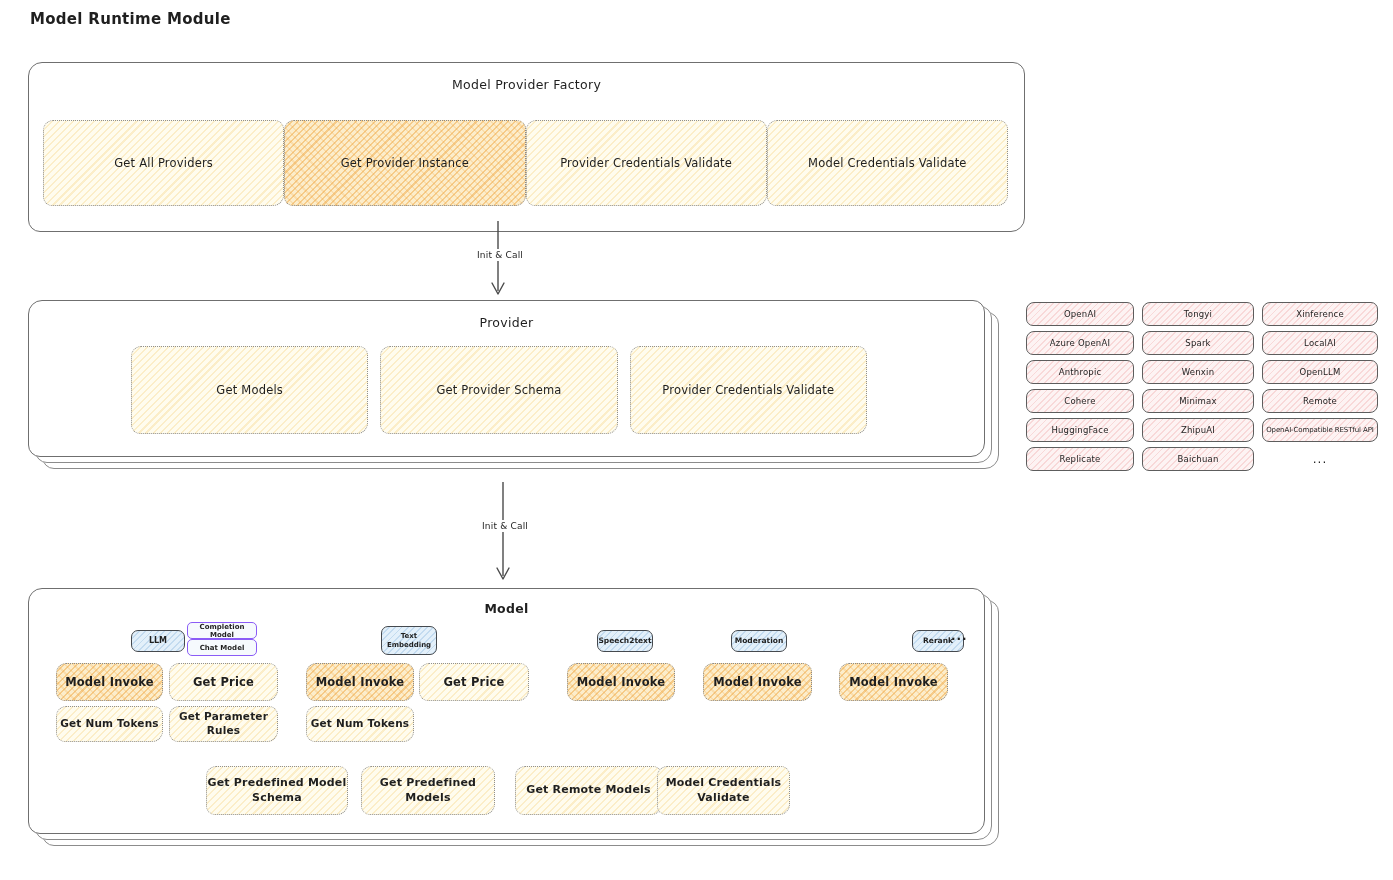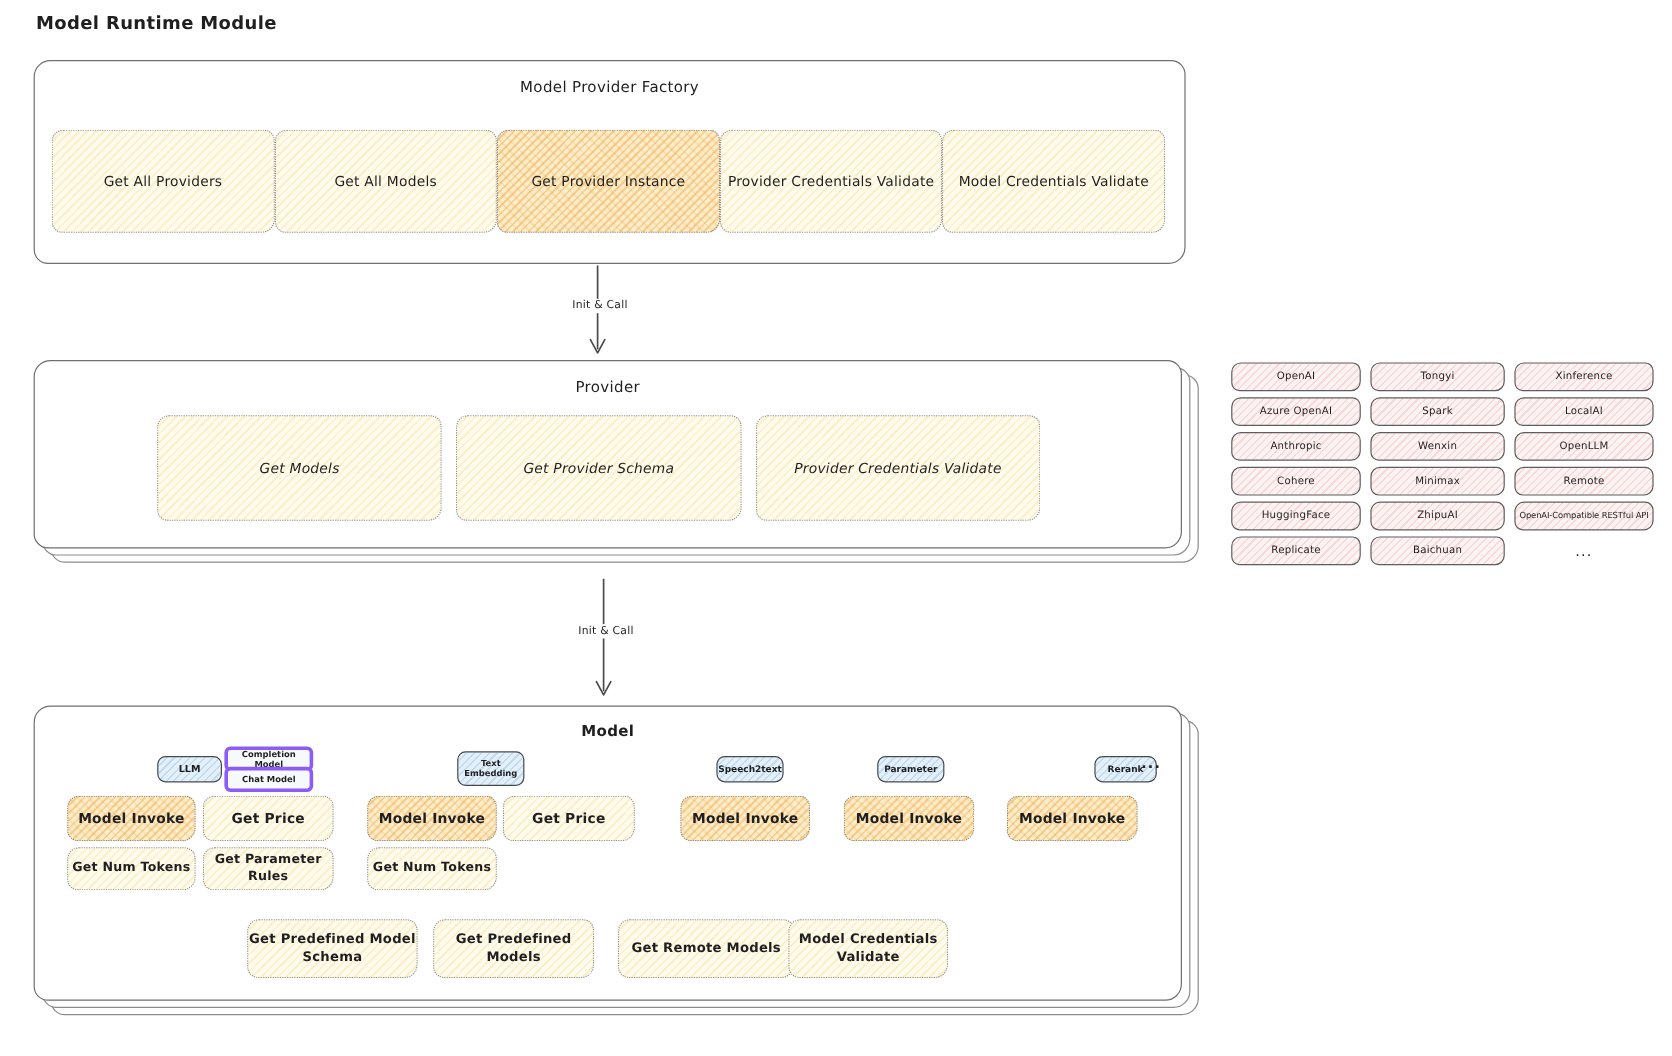--- a/index.html
+++ b/index.html
@@ -22,21 +22,21 @@
     border:1.4px dotted #909090;}
   .box-orange{background-color:#fcedcb;
     background-image:repeating-linear-gradient(135deg,rgba(240,166,65,.48) 0px,rgba(240,166,65,.48) 1.5px,transparent 1.5px,transparent 4.5px),
                      repeating-linear-gradient(45deg,rgba(240,166,65,.22) 0px,rgba(240,166,65,.22) 1.5px,transparent 1.5px,transparent 6px);
     border:1.4px dotted #8a8a8a;}
 
   .factory-row{position:absolute;left:14px;right:16px;top:57px;height:86px;display:flex;}
   .factory-row .node{flex:1;font-size:11.5px;}
 
   .provider-row{position:absolute;left:102px;top:45px;width:736px;height:88px;display:flex;gap:12px;}
-  .provider-row .node{flex:1;font-size:11.5px;font-style:italic;}
+  .provider-row .node{flex:1;font-size:11.5px;}
 
   
   .arrow svg{display:block;}
   .arrow-label{position:absolute;text-align:center;font-size:9px;background:#fff;padding:1px 2px;letter-spacing:.2px;}
 
   
   .chip-grid{position:absolute;left:1026px;top:302px;display:grid;
              grid-template-columns:108px 112px 116px;grid-auto-rows:24px;column-gap:8px;row-gap:5px;}
   .chip-pink{display:flex;align-items:center;justify-content:center;text-align:center;
     font-size:8.5px;letter-spacing:.2px;border:1.3px solid #5d5d5d;border-radius:8px 7px 8px 7px;
@@ -44,39 +44,38 @@
     background-image:repeating-linear-gradient(135deg,rgba(235,140,140,.26) 0px,rgba(235,140,140,.26) 1.3px,transparent 1.3px,transparent 4.5px);}
   .chip-pink.long{font-size:7px;letter-spacing:-.1px;}
   .chip-more{display:flex;align-items:center;justify-content:center;font-size:12px;letter-spacing:1px;}
 
   
   .tag-blue{position:absolute;display:flex;align-items:center;justify-content:center;text-align:center;
     font-size:8px;line-height:1.15;border:1.3px solid #45494e;border-radius:7px;
     background-color:#e3f0fa;
     background-image:repeating-linear-gradient(135deg,rgba(120,170,215,.30) 0px,rgba(120,170,215,.30) 1.3px,transparent 1.3px,transparent 4.5px);}
   .tag-mini{position:absolute;display:flex;align-items:center;justify-content:center;text-align:center;
-    font-size:7px;border:3px solid #8b5cf6;border-radius:5px;background:#f6fafd;}
+    font-size:7px;border:1px solid #8b5cf6;border-radius:5px;background:#f6fafd;}
   .tags-more{position:absolute;font-size:12px;letter-spacing:1px;}
 
   .fn{position:absolute;font-size:11.5px;}
   .fn-small{font-size:10.5px;}
   .fn-bottom{font-size:11px;}
 </style>
 </head>
 <body>
 
 <div class="canvas">
 
   <div class="abs page-title">Model Runtime Module</div>
 
-  <div class="frame" style="left:28px;top:50px;width:958px;height:168px;">
+  <div class="frame" style="left:28px;top:62px;width:958px;height:168px;padding-left:37px;">
     <div class="frame-title" style="top:14px;">Model Provider Factory</div>
     <div class="factory-row">
       <div class="node box-yellow">Get All Providers</div>
-      <div class="node box-yellow">Get All Models</div>
       <div class="node box-orange">Get Provider Instance</div>
       <div class="node box-yellow">Provider Credentials Validate</div>
       <div class="node box-yellow">Model Credentials Validate</div>
     </div>
   </div>
 
   <div class="abs arrow" style="left:490px;top:221px;">
     <svg width="16" height="76" viewBox="0 0 16 76">
       <line x1="8" y1="0" x2="8" y2="70" stroke="#4a4a4a" stroke-width="1.4" fill="none"></line>
       <polyline points="2,62 8,73 14,62" stroke="#4a4a4a" stroke-width="1.4" fill="none" stroke-linecap="round" stroke-linejoin="round"></polyline>
@@ -127,21 +126,21 @@
   <div class="stack-layer" style="left:42px;top:600px;width:955px;height:244px;"></div>
   <div class="stack-layer" style="left:35px;top:594px;width:955px;height:244px;"></div>
   <div class="frame" style="left:28px;top:588px;width:955px;height:244px;font-weight:bold;">
     <div class="frame-title" style="top:12px;">Model</div>
 
     <div class="tag-blue" style="left:102px;top:41px;width:52px;height:20px;">LLM</div>
     <div class="tag-mini" style="left:158px;top:33px;width:68px;height:15px;">Completion Model</div>
     <div class="tag-mini" style="left:158px;top:50px;width:68px;height:15px;">Chat Model</div>
     <div class="tag-blue" style="left:352px;top:37px;width:54px;height:27px;font-size:7px;">Text Embedding</div>
     <div class="tag-blue" style="left:568px;top:41px;width:54px;height:20px;font-size:7.5px;">Speech2text</div>
-    <div class="tag-blue" style="left:702px;top:41px;width:54px;height:20px;font-size:7.5px;">Parameter</div>
+    <div class="tag-blue" style="left:702px;top:41px;width:54px;height:20px;font-size:7.5px;">Moderation</div>
     <div class="tag-blue" style="left:856px;top:41px;width:50px;height:20px;font-size:7.5px;margin-left:27px;">Rerank</div>
     <div class="tags-more" style="left:922px;top:40px;">...</div>
 
     <div class="node box-orange fn" style="left:27px;top:74px;width:105px;height:36px;">Model Invoke</div>
     <div class="node box-yellow fn" style="left:140px;top:74px;width:107px;height:36px;">Get Price</div>
     <div class="node box-orange fn" style="left:277px;top:74px;width:106px;height:36px;">Model Invoke</div>
     <div class="node box-yellow fn" style="left:390px;top:74px;width:108px;height:36px;">Get Price</div>
     <div class="node box-orange fn" style="left:538px;top:74px;width:106px;height:36px;">Model Invoke</div>
     <div class="node box-orange fn" style="left:674px;top:74px;width:107px;height:36px;">Model Invoke</div>
     <div class="node box-orange fn" style="left:810px;top:74px;width:107px;height:36px;">Model Invoke</div>

